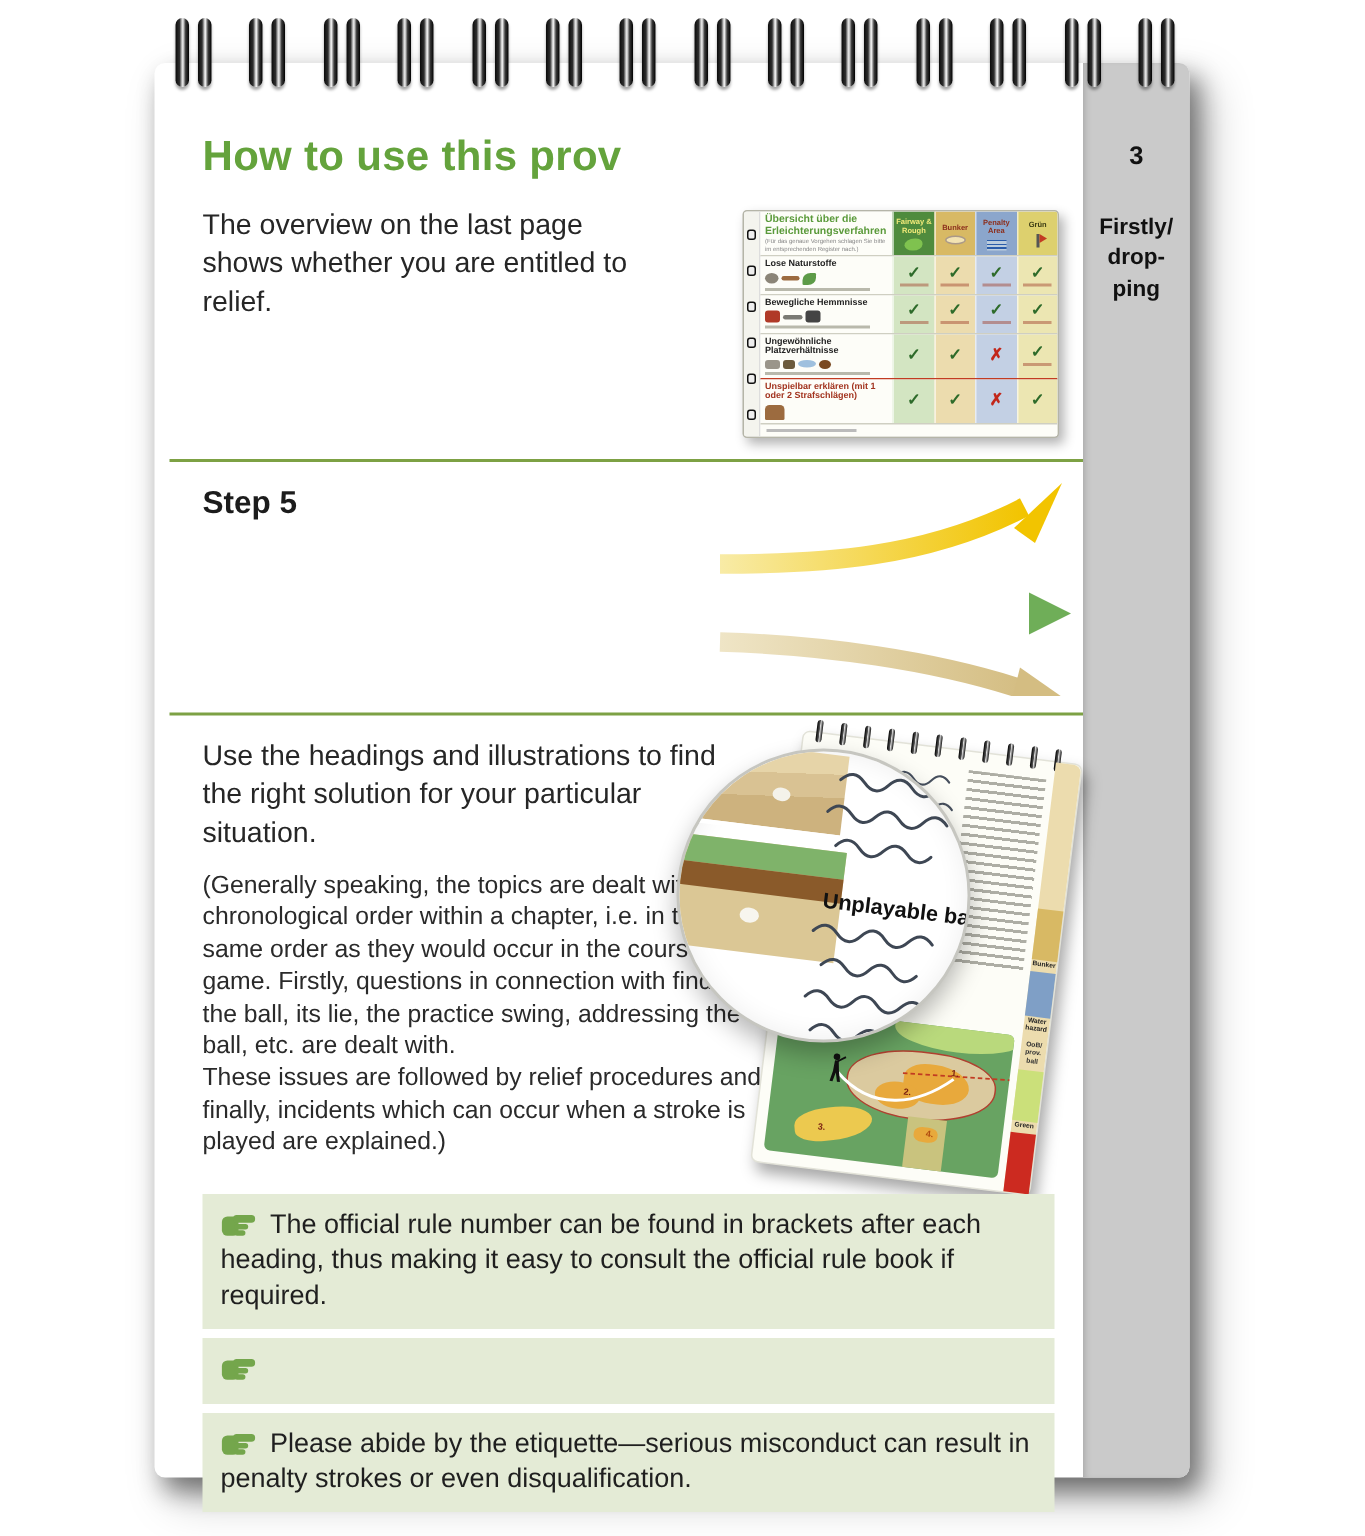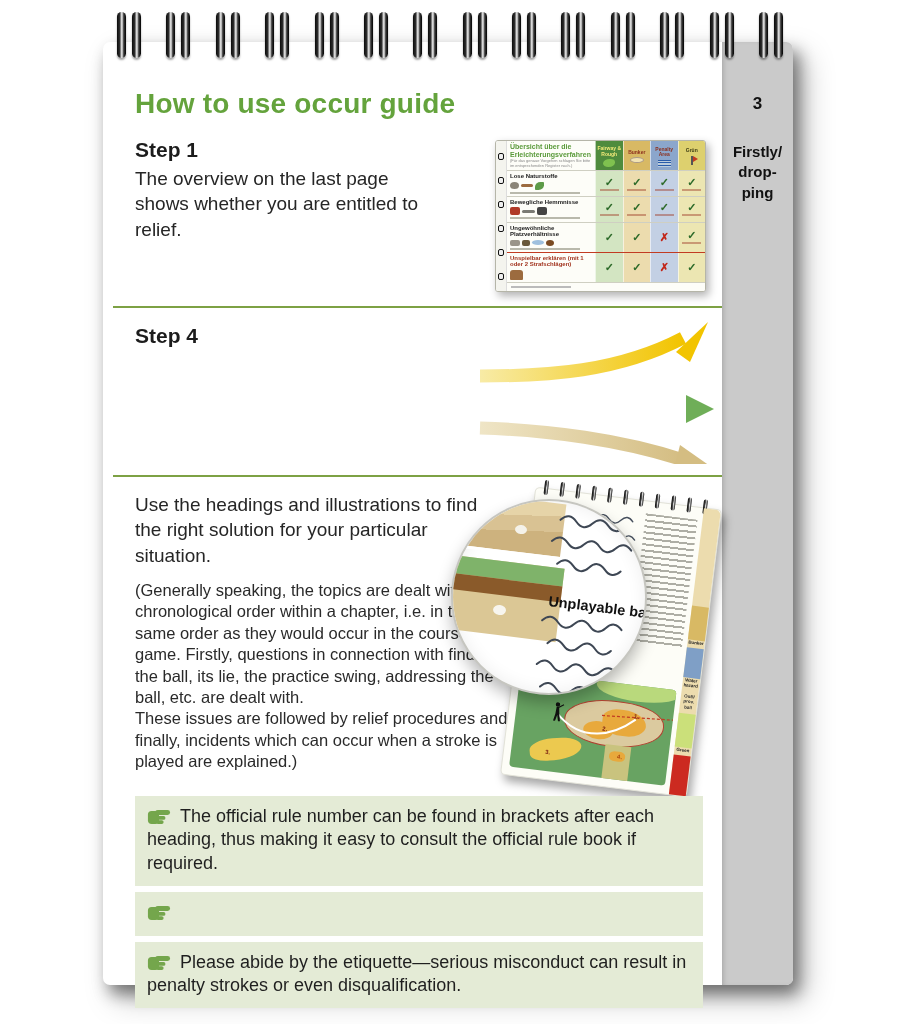--- a/index.html
+++ b/index.html
@@ -211,24 +211,23 @@
     <div class="side-tab">
       <div class="tab-num">3</div>
       <div class="tab-lines">
         <div>Firstly/</div>
         <div>drop-</div>
         <div>ping</div>
       </div>
     </div>
 
     <div class="content">
-      <h1 class="page-title">How to use occur guide</h1>
+      <h1 class="page-title">How to use this prov</h1>
 
       <div class="step1">
-        <div class="step-head">Step 1</div>
         <div class="step-text">The overview on the last page shows whether you are entitled to relief.</div>
       </div>
 
       <div class="thumb">
         <div class="t-spiral">
             <i></i>
             <i></i>
             <i></i>
             <i></i>
             <i></i>
@@ -364,21 +363,21 @@
           </div>
           <div class="t-foot">
               <i></i>
             </div>
         </div>
       </div>
 
       <div class="divider div1"></div>
 
       <div class="step2">
-        <div class="step-head">Step 4</div>
+        <div class="step-head">Step 5</div>
       </div>
 
       <svg class="arrows" width="240" height="150" viewBox="0 0 240 150">
         <defs>
           <linearGradient id="gy" x1="0" y1="0" x2="1" y2="0">
             <stop offset="0" stop-color="#f8eba6"></stop>
               <stop offset="1" stop-color="#f2c400"></stop>
           </linearGradient>
           <linearGradient id="gg" x1="0" y1="0" x2="1" y2="0">
             <stop offset="0" stop-color="#d4e8c6"></stop>

